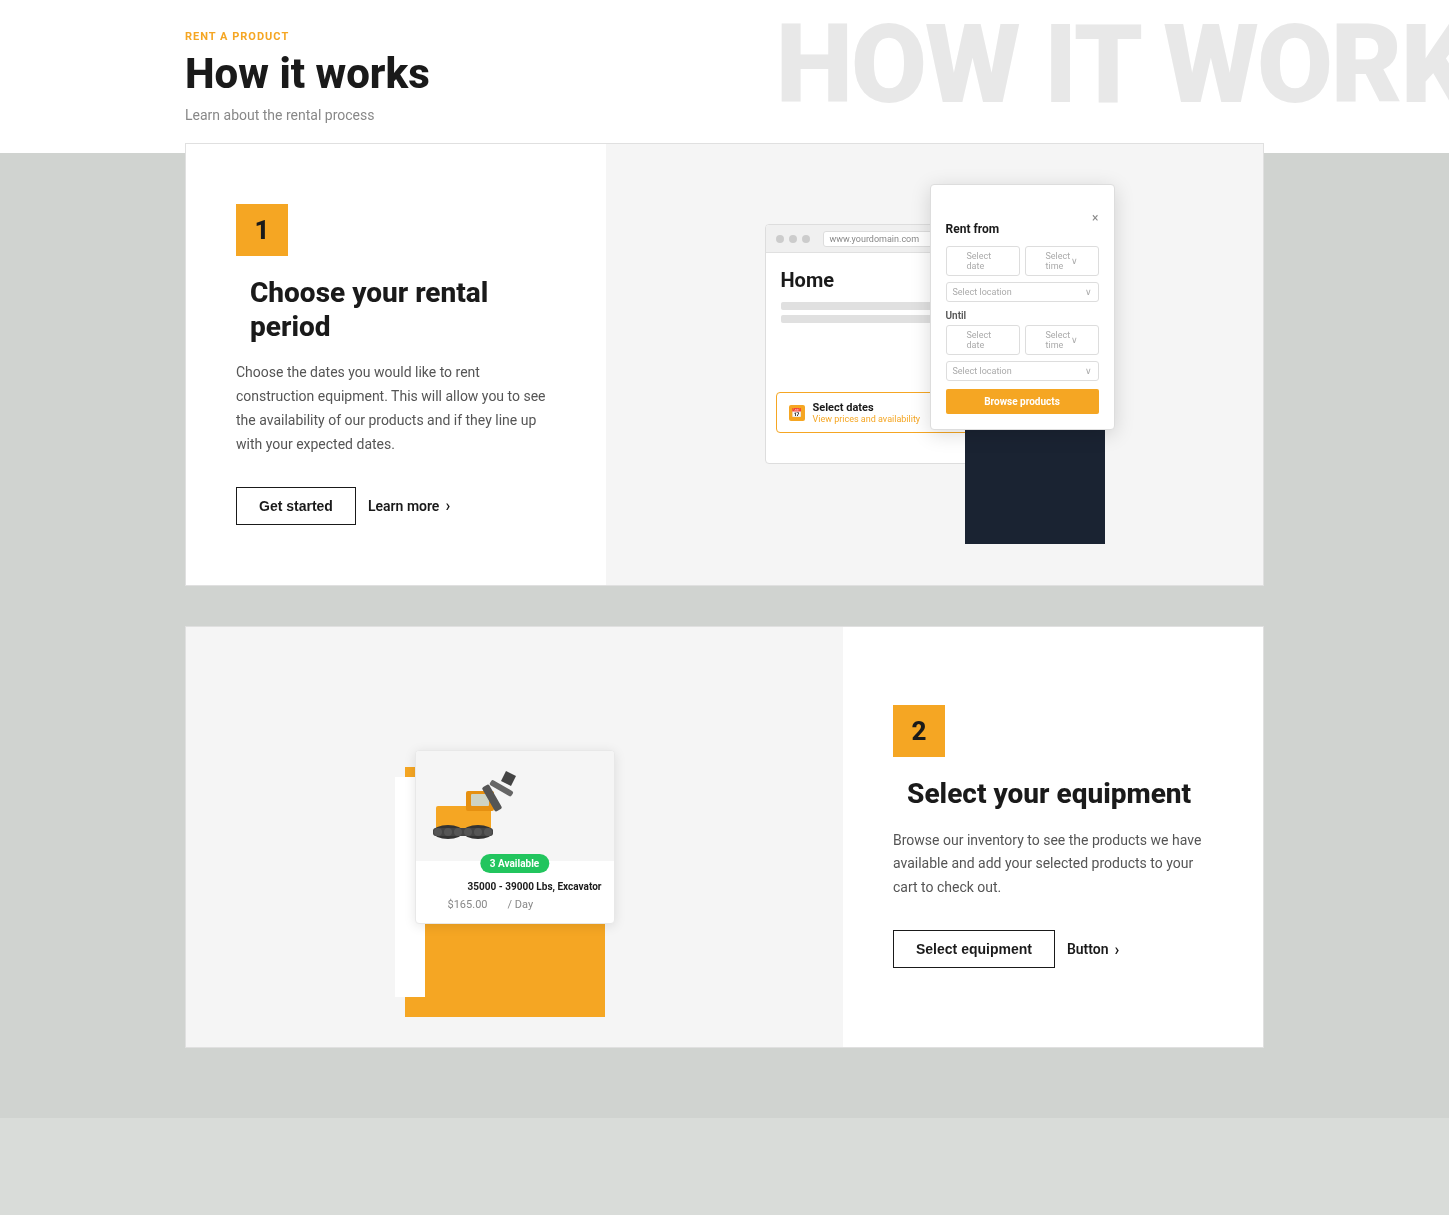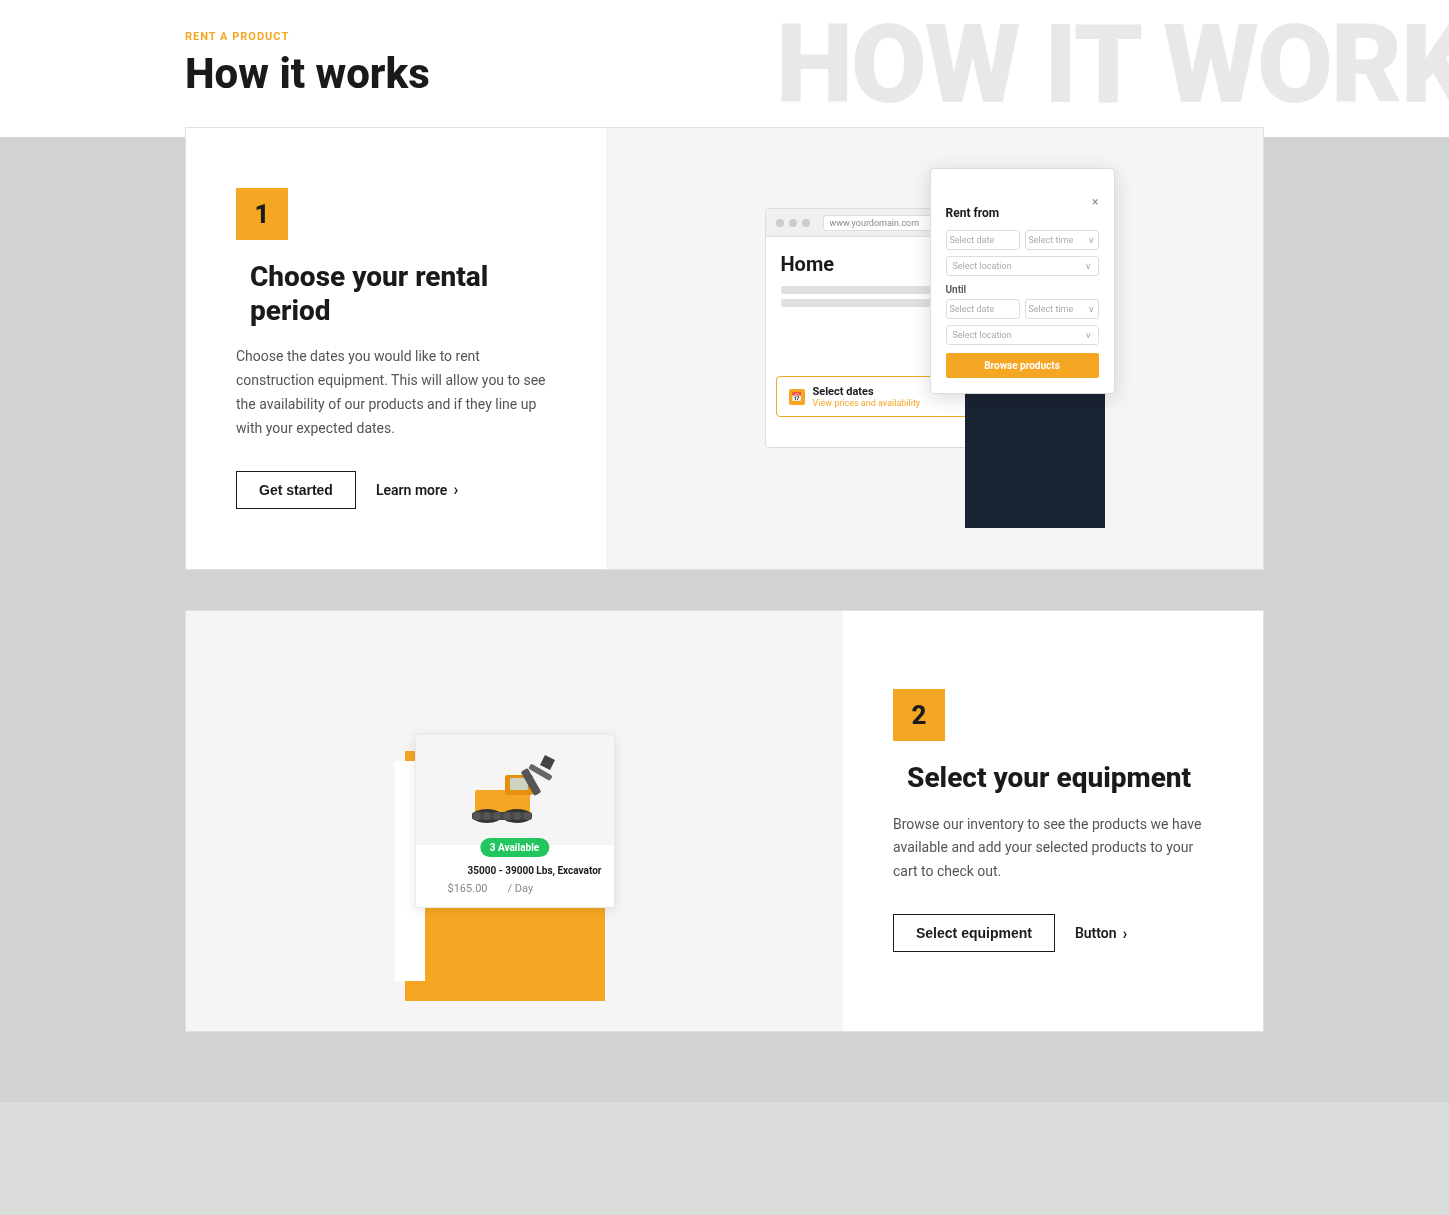--- a/index.html
+++ b/index.html
@@ -116,21 +116,21 @@
     .step-description {
       font-size: 14px;
       color: #555;
       line-height: 1.7;
       margin-bottom: 30px;
     }
 
     .action-buttons {
       display: flex;
       align-items: center;
-      gap: 20px;
+      gap: 12px;
     }
 
     .btn-outline {
       border: 1.5px solid #1a1a1a;
       background: transparent;
       padding: 10px 22px;
       font-size: 14px;
       font-weight: 600;
       cursor: pointer;
       color: #1a1a1a;
@@ -306,21 +306,21 @@
     .modal-field-row {
       display: flex;
       gap: 5px;
       margin-bottom: 6px;
     }
 
     .modal-field {
       flex: 1;
       border: 1px solid #ddd;
       border-radius: 3px;
-      padding: 4px 3px;
+      padding: 4px 20px;
       font-size: 9px;
       color: #aaa;
       display: flex;
       align-items: center;
       justify-content: space-between;
     }
 
     .modal-field-full {
       border: 1px solid #ddd;
       border-radius: 3px;
@@ -408,21 +408,21 @@
       overflow: hidden;
       box-shadow: 0 2px 12px rgba(0,0,0,0.1);
     }
 
     .equipment-card-image {
       width: 100%;
       height: 110px;
       background: #f5f5f5;
       display: flex;
       align-items: center;
-      justify-content: center;
+      justify-content: flex-start;
       position: relative;
     }
 
     
     .excavator-svg {
       width: 120px;
       height: 80px;
     }
 
     .available-badge {
@@ -470,20 +470,21 @@
     .card-row-2 .card-right {
       order: 1;
     }
   </style>
 </head>
 <body>
 
 <div class="header-section">
   <p class="rent-label">RENT A PRODUCT</p>
   <h1 class="main-title">How it works</h1>
+  <p class="subtitle">Learn about the rental process</p>
   <div class="bg-text">HOW IT WORK</div>
 </div>
 
 <div class="content-area">
 
   <div class="card-row" style="margin-top: 0; position: relative; top: -10px;">
     <div class="card-left">
       <div class="step-badge">1</div>
       <h2 class="step-title">Choose your rental period</h2>
       <p class="step-description">Choose the dates you would like to rent construction equipment. This will allow you to see the availability of our products and if they line up with your expected dates.</p>

